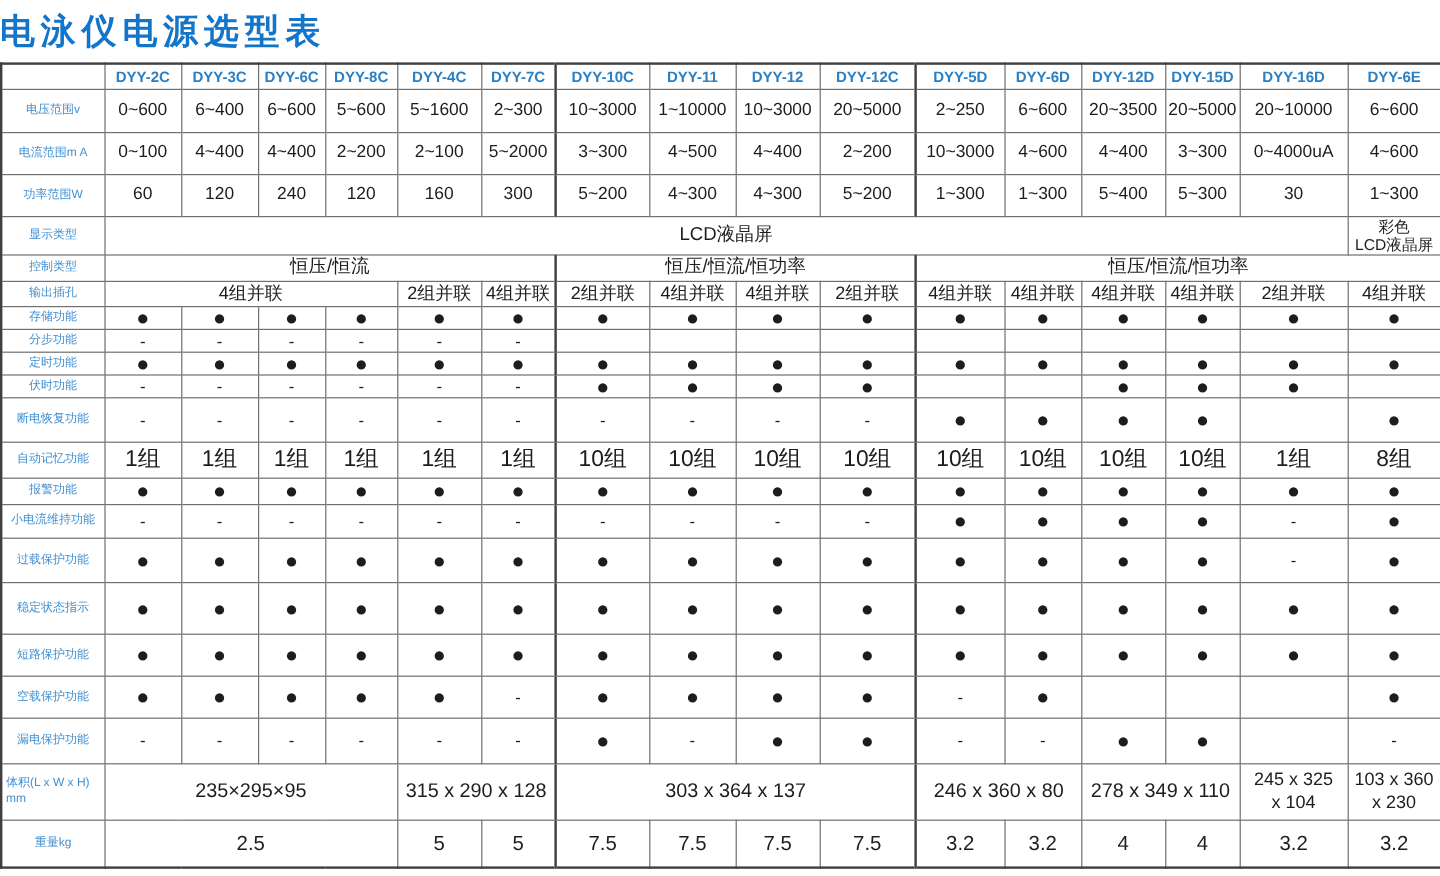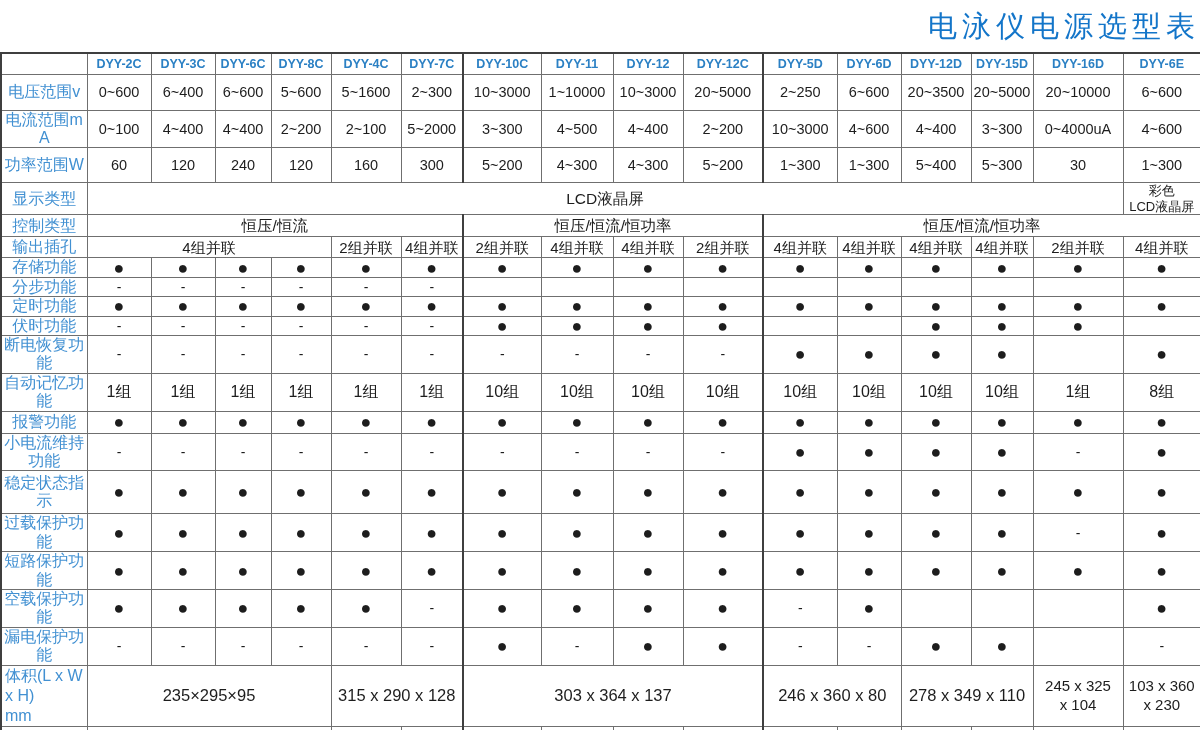--- a/index.html
+++ b/index.html
@@ -3,40 +3,40 @@
 <meta charset="utf-8">
 <style>
   :root{
     --title:#1375C9; --header:#2B80C4; --label:#4190D2;
     --grid:#6f6f6f; --outer:#3f3f3f; --data:#1d1d1d;
   }
   *{box-sizing:border-box;}
   html,body{margin:0;padding:0;background:#fff;}
   body{width:1200px;height:730px;overflow:hidden;font-family:"Liberation Sans","DejaVu Sans",sans-serif;}
   .title{
-    margin:7px 0 5px; text-align:right;
-    font-size:29px; font-weight:normal; color:var(--title); letter-spacing:5px;
+    margin:7px 0 5px; text-align:left;
+    font-size:29px; font-weight:bold; color:var(--title); letter-spacing:5px;
   }
   table.spec{
     width:1200px; table-layout:fixed; border-collapse:collapse;
     border:2px solid var(--outer); background:#fff;
   }
   th,td{
     border:1px solid var(--grid); text-align:center; vertical-align:middle;
     padding:0; line-height:1.15; color:var(--data); overflow:hidden;
     white-space:pre-line;
   }
   thead tr{height:21px;}
   th.model{color:var(--header); font-size:12.5px; font-weight:600;}
-  th.rowlabel{color:var(--label); font-size:16px; font-weight:400;}
+  th.rowlabel{color:var(--label); font-size:10px; font-weight:400;}
   th.rowlabel.left{text-align:left; padding-left:3px; line-height:1.25;}
   .c-range{font-size:14.5px;}
   .c-group{font-size:15.5px;}
   .c-jack{font-size:15px;}
-  .c-mem{font-size:16px;text-align:center;}
+  .c-mem{font-size:19px;text-align:center;}
   .c-dim{font-size:16.5px;}
   .c-weight{font-size:17px;}
   .c-dot{font-size:18px; line-height:1;}
   .c-dash{font-size:14px;}
   .c-empty{font-size:14px;}
   .c-wrap{font-size:13px; line-height:1.2;}
   td.c-dim.c-wrap{font-size:15px; line-height:1.25;}
   .gsep{border-left:2px solid var(--outer);}
 </style>
 </head>
@@ -316,56 +316,56 @@
           <td class="c-dash">-</td>
           <td class="c-dash">-</td>
           <td class="c-dash">-</td>
           <td class="c-dot gsep">●</td>
           <td class="c-dot">●</td>
           <td class="c-dot">●</td>
           <td class="c-dot">●</td>
           <td class="c-dash">-</td>
           <td class="c-dot">●</td>
         </tr>
+        <tr style="height: 37px;">
+          <th class="rowlabel">过载保护功能</th>
+          <td class="c-dot">●</td>
+          <td class="c-dot">●</td>
+          <td class="c-dot">●</td>
+          <td class="c-dot">●</td>
+          <td class="c-dot">●</td>
+          <td class="c-dot">●</td>
+          <td class="c-dot gsep">●</td>
+          <td class="c-dot">●</td>
+          <td class="c-dot">●</td>
+          <td class="c-dot">●</td>
+          <td class="c-dot gsep">●</td>
+          <td class="c-dot">●</td>
+          <td class="c-dot">●</td>
+          <td class="c-dot">●</td>
+          <td class="c-dash">-</td>
+          <td class="c-dot">●</td>
+        </tr>
         <tr style="height: 43px;">
           <th class="rowlabel">稳定状态指示</th>
           <td class="c-dot">●</td>
           <td class="c-dot">●</td>
           <td class="c-dot">●</td>
           <td class="c-dot">●</td>
           <td class="c-dot">●</td>
           <td class="c-dot">●</td>
           <td class="c-dot gsep">●</td>
           <td class="c-dot">●</td>
           <td class="c-dot">●</td>
           <td class="c-dot">●</td>
           <td class="c-dot gsep">●</td>
           <td class="c-dot">●</td>
           <td class="c-dot">●</td>
           <td class="c-dot">●</td>
           <td class="c-dot">●</td>
-          <td class="c-dot">●</td>
-        </tr>
-        <tr style="height: 37px;">
-          <th class="rowlabel">过载保护功能</th>
-          <td class="c-dot">●</td>
-          <td class="c-dot">●</td>
-          <td class="c-dot">●</td>
-          <td class="c-dot">●</td>
-          <td class="c-dot">●</td>
-          <td class="c-dot">●</td>
-          <td class="c-dot gsep">●</td>
-          <td class="c-dot">●</td>
-          <td class="c-dot">●</td>
-          <td class="c-dot">●</td>
-          <td class="c-dot gsep">●</td>
-          <td class="c-dot">●</td>
-          <td class="c-dot">●</td>
-          <td class="c-dot">●</td>
-          <td class="c-dash">-</td>
           <td class="c-dot">●</td>
         </tr>
         <tr style="height: 35px;">
           <th class="rowlabel">短路保护功能</th>
           <td class="c-dot">●</td>
           <td class="c-dot">●</td>
           <td class="c-dot">●</td>
           <td class="c-dot">●</td>
           <td class="c-dot">●</td>
           <td class="c-dot">●</td>

